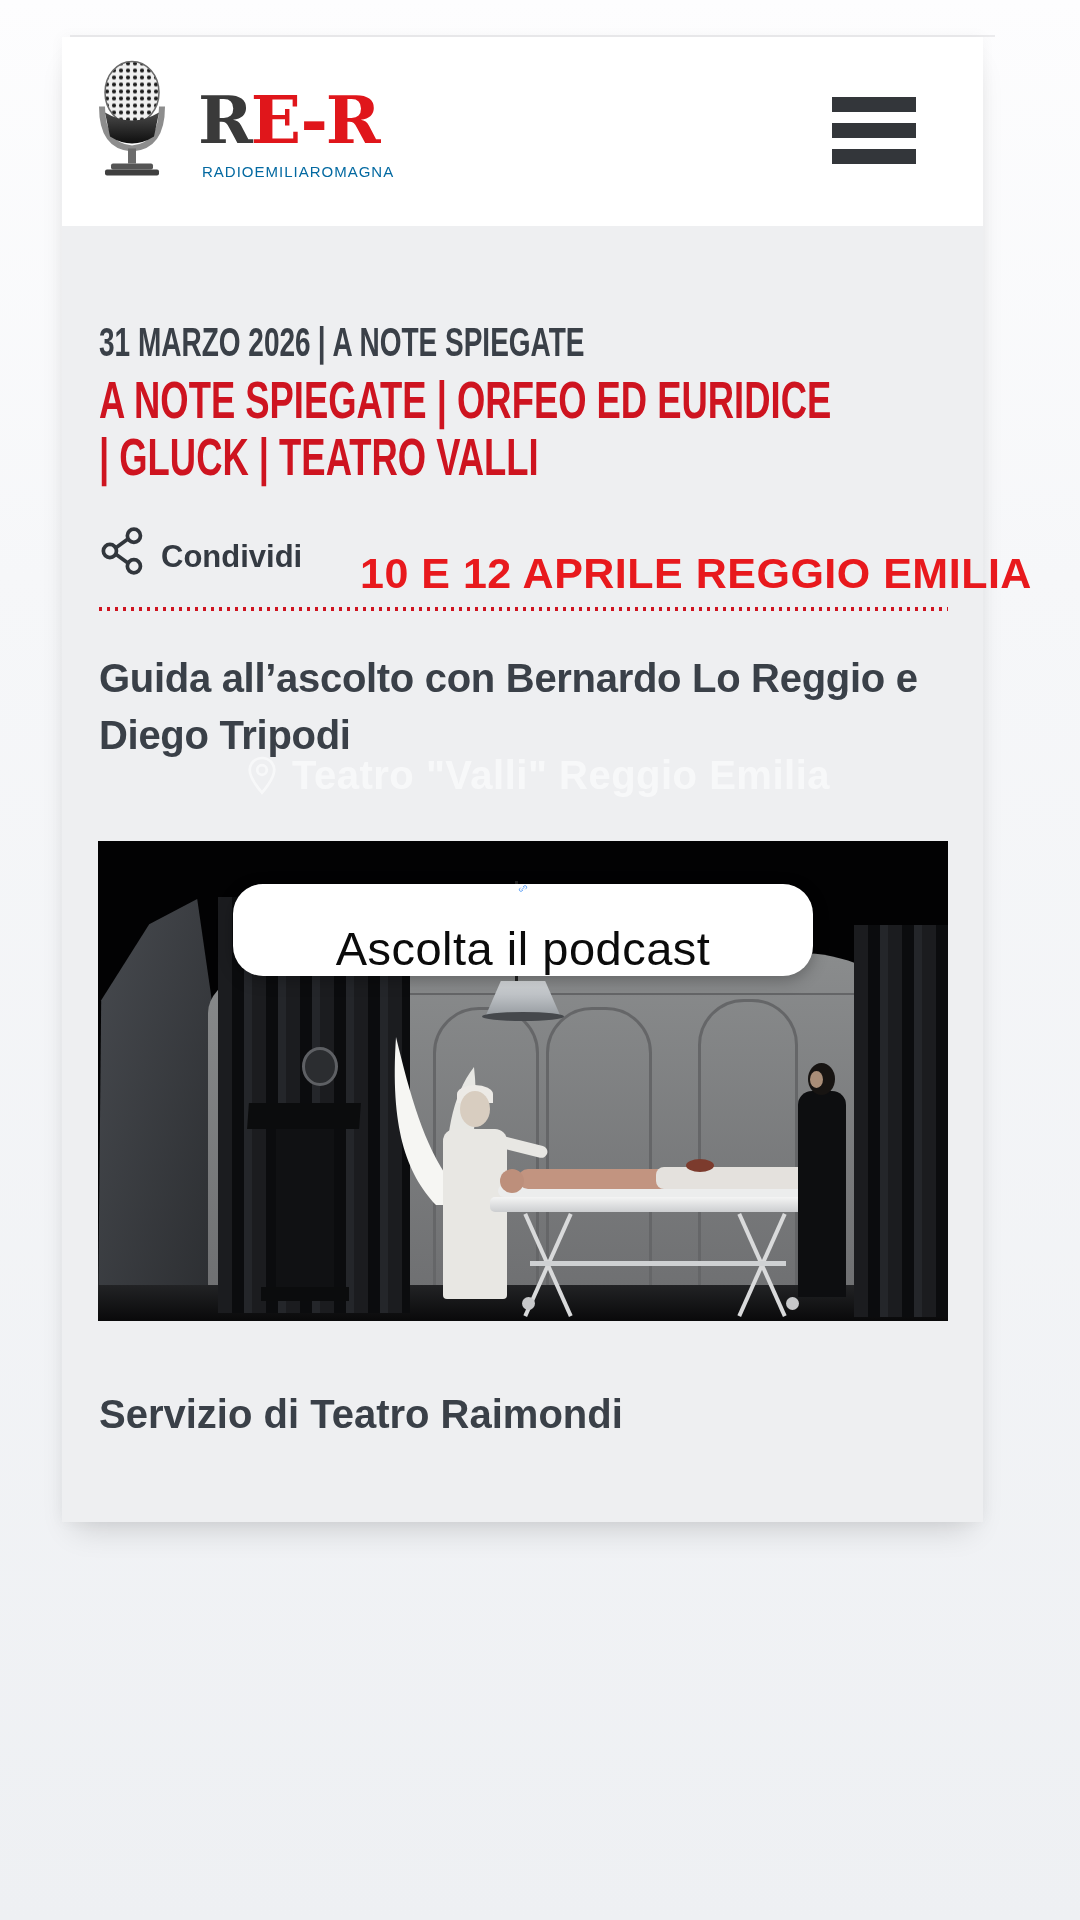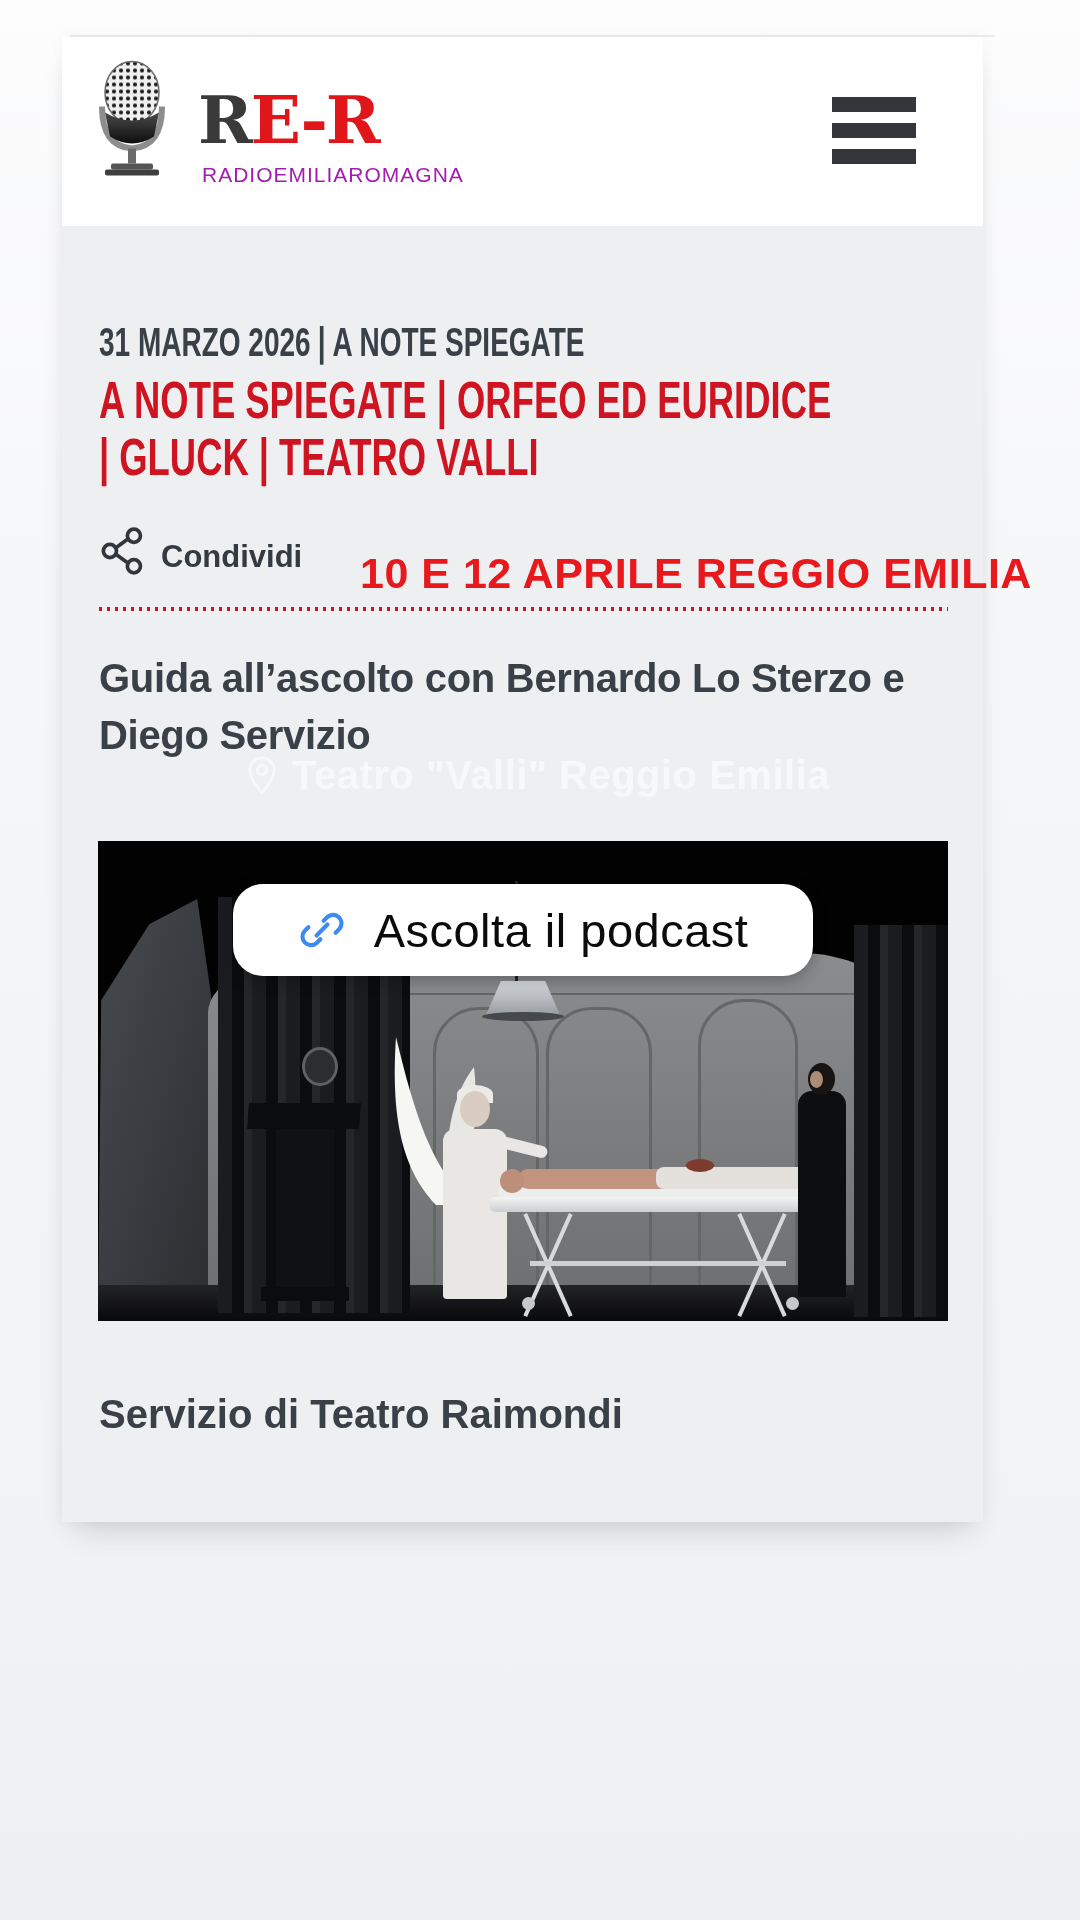--- a/index.html
+++ b/index.html
@@ -10,21 +10,21 @@
   .card{position:absolute;left:62px;top:37px;width:921px;height:1485px;background:#eeeff1;
     box-shadow:0 18px 30px -12px rgba(0,0,0,.16), 0 0 14px rgba(0,0,0,.04);}
   .card-header{position:absolute;left:0;top:0;width:100%;height:189px;background:#ffffff;}
 
   
   .logo{position:absolute;left:28px;top:22px;width:320px;height:150px;display:block;}
   .logo svg{position:absolute;left:0;top:0;}
   .brand{position:absolute;left:108px;top:28px;font-family:"DejaVu Serif",serif;
     font-weight:bold;font-size:66px;letter-spacing:-2px;line-height:1;}
   .brand .dk{color:#3a3a3a;} .brand .rd{color:#e0161b;text-align:center;}
-  .tagline{position:absolute;left:112px;top:104px;font-size:21px;color:#a21caf;letter-spacing:1px;}
+  .tagline{position:absolute;left:112px;top:104px;font-size:15px;color:#0369a1;letter-spacing:1px;}
 
   
   .burger{position:absolute;right:67px;top:60px;width:84px;height:67px;cursor:pointer;}
   .burger div{position:absolute;left:0;width:84px;height:15px;background:#33363a;}
   .burger .b1{top:0;} .burger .b2{top:26px;} .burger .b3{top:52px;}
 
   
   .meta{position:absolute;left:37px;top:283px;color:#3a4048;font-weight:bold;font-size:40px;
     white-space:nowrap;transform:scaleX(.70);transform-origin:left top;}
   .meta .sep{padding:0 10px;}
@@ -86,21 +86,21 @@
   .tbar{left:432px;top:420px;width:256px;height:5px;background:#cfd1d3;}
   .wheel{width:13px;height:13px;border-radius:50%;background:#c7c8ca;top:456px;}
   .w1{left:424px;} .w2{left:688px;}
   .man-body{left:700px;top:250px;width:48px;height:206px;background:#0d0e10;border-radius:14px 14px 0 0;}
   .man-head{left:710px;top:222px;width:27px;height:32px;background:#171412;border-radius:50%;}
   .man-face{left:712px;top:230px;width:13px;height:17px;background:#a98d77;border-radius:50%;}
 
   
   .pill{position:absolute;left:171px;top:847px;width:580px;height:92px;background:#ffffff;border-radius:30px;
     display:flex;align-items:center;justify-content:center;gap:28px;cursor:pointer;
-    box-shadow:0 4px 16px rgba(0,0,0,.28);}
+    box-shadow:0 4px 16px rgba(0,0,0,.28);flex-direction:column;}
   .pill-label{color:#0b0b0b;font-size:47px;letter-spacing:.5px;white-space:nowrap;}
 </style>
 </head>
 <body>
 
 <div class="screen">
   <div class="topline"></div>
 
   <div class="card">
     <div class="card-header">
@@ -149,21 +149,21 @@
           <line x1="15.5" y1="25" x2="26.5" y2="33"></line>
         </g>
       </svg>
       <span class="share-label">Condividi</span>
     </div>
 
     <div class="red-overlay">10 E 12 APRILE REGGIO EMILIA</div>
 
     <div class="dotdiv"></div>
 
-    <div class="intro">Guida all’ascolto con Bernardo Lo Sterzo e Diego Servizio</div>
+    <div class="intro">Guida all’ascolto con Bernardo Lo Reggio e Diego Tripodi</div>
 
     <div class="loc">
       <svg width="32" height="40" viewBox="0 0 24 30">
         <g fill="none" stroke="#ffffff" stroke-width="2">
           <path d="M12 1.5 C6.8 1.5 2.8 5.6 2.8 10.5 c0 6.8 9.2 17 9.2 17 s9.2-10.2 9.2-17 C21.2 5.6 17.2 1.5 12 1.5 Z"></path>
           <circle cx="12" cy="10.5" r="3.6"></circle>
         </g>
       </svg>
       <span class="loc-text">Teatro "Valli" Reggio Emilia</span>
     </div>

